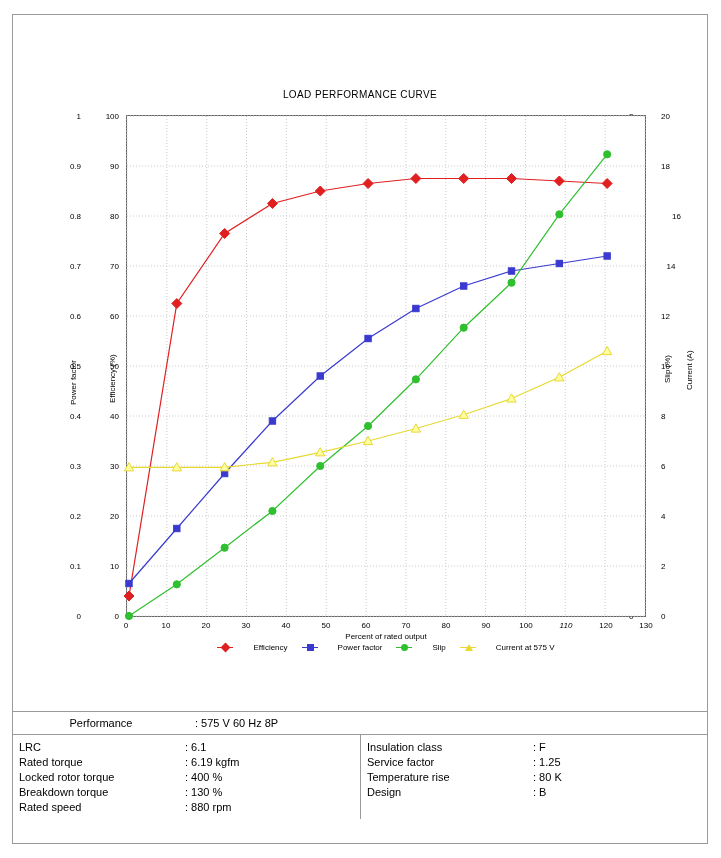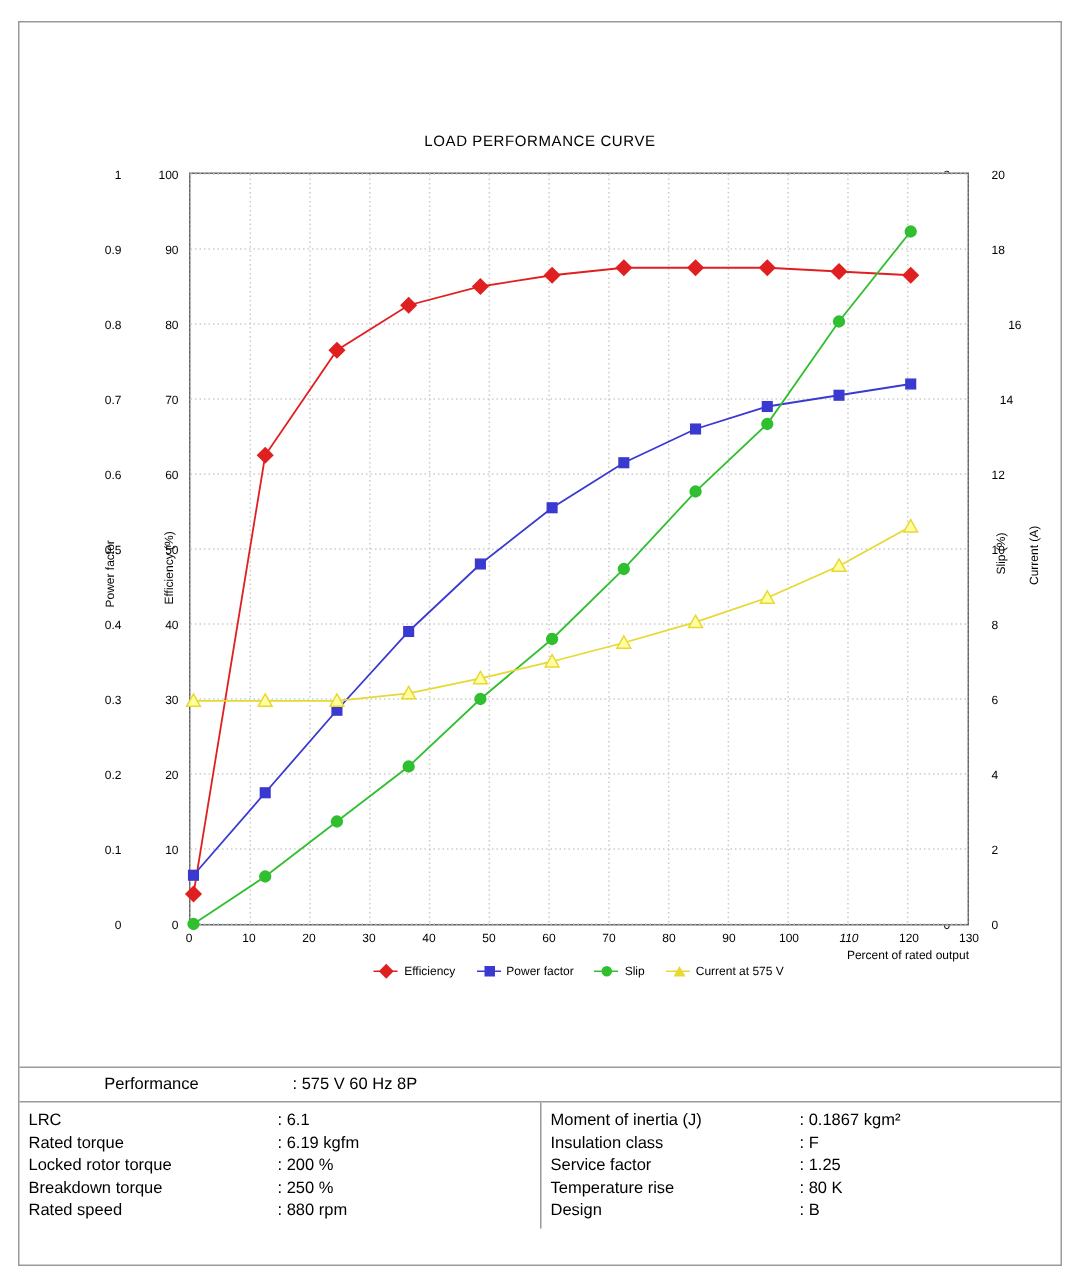--- a/index.html
+++ b/index.html
@@ -8,21 +8,21 @@
   .frame{position:absolute;left:12px;top:14px;width:696px;height:830px;border:1px solid #9a9a9a;box-sizing:border-box;}
   .chart-area{position:absolute;left:13px;top:15px;width:694px;height:695px;box-sizing:border-box;}
   .chart-title{position:absolute;left:0;top:74px;width:694px;text-align:center;font-size:10px;letter-spacing:.4px;}
   .plot{position:absolute;left:113px;top:100px;width:520px;height:502px;border:1px solid #666;box-sizing:border-box;background:#fff;}
   svg.series{position:absolute;left:0;top:0;overflow:visible;}
   .tick{position:absolute;font-size:8px;color:#000;text-align:right;}
   .tick-b{position:absolute;font-size:8px;color:#000;text-align:center;}
   .axis-title{position:absolute;font-size:8px;white-space:nowrap;transform-origin:0 0;}
   .xtitle{position:absolute;font-size:8px;width:520px;text-align:center;}
   .legend{position:absolute;left:113px;top:628px;width:520px;display:flex;justify-content:center;align-items:center;gap:14px;font-size:8px;}
-  .legend-item{display:flex;align-items:center;gap:4px;}
+  .legend-item{display:flex;align-items:center;gap:20px;}
   .legend-line{width:16px;height:1px;position:relative;}
   .legend-line i{position:absolute;left:5px;top:-3px;width:7px;height:7px;display:block;}
   .tbl{position:absolute;left:13px;top:711px;width:694px;box-sizing:border-box;font-size:11px;}
   .tbl .row{display:flex;border-top:1px solid #9a9a9a;}
   .perf-row{height:22px;align-items:center;}
   .cell{padding:0 6px;box-sizing:border-box;}
   .specs{display:flex;border-top:1px solid #9a9a9a;}
   .specs .col{width:50%;box-sizing:border-box;}
   .specs .col:last-child{border-left:1px solid #9a9a9a;}
   .spec-row{display:flex;height:15px;align-items:center;}
@@ -99,21 +99,21 @@
     <div class="tick-b" style="left:303px;top:606px;width:20px;">50</div>
     <div class="tick-b" style="left:343px;top:606px;width:20px;">60</div>
     <div class="tick-b" style="left:383px;top:606px;width:20px;">70</div>
     <div class="tick-b" style="left:423px;top:606px;width:20px;">80</div>
     <div class="tick-b" style="left:463px;top:606px;width:20px;">90</div>
     <div class="tick-b" style="left:503px;top:606px;width:20px;">100</div>
     <div class="tick-b" style="left:543px;top:606px;width:20px;font-style:italic;">110</div>
     <div class="tick-b" style="left:583px;top:606px;width:20px;">120</div>
     <div class="tick-b" style="left:623px;top:606px;width:20px;">130</div>
 
-    <div class="xtitle" style="left:113px;top:617px;text-align:right;">Percent of rated output</div>
+    <div class="xtitle" style="left:113px;top:617px;">Percent of rated output</div>
 
     <div class="plot">
       <svg class="series" id="plot-svg" width="518" height="500" viewBox="0 0 518 500">
           <line x1="0" x2="0" y1="0" y2="500" stroke="#cccccc" stroke-width="1" stroke-dasharray="1,2"></line>
           <line x1="39.84615384615385" x2="39.84615384615385" y1="0" y2="500" stroke="#cccccc" stroke-width="1" stroke-dasharray="1,2"></line>
           <line x1="79.6923076923077" x2="79.6923076923077" y1="0" y2="500" stroke="#cccccc" stroke-width="1" stroke-dasharray="1,2"></line>
           <line x1="119.53846153846155" x2="119.53846153846155" y1="0" y2="500" stroke="#cccccc" stroke-width="1" stroke-dasharray="1,2"></line>
           <line x1="159.3846153846154" x2="159.3846153846154" y1="0" y2="500" stroke="#cccccc" stroke-width="1" stroke-dasharray="1,2"></line>
           <line x1="199.23076923076925" x2="199.23076923076925" y1="0" y2="500" stroke="#cccccc" stroke-width="1" stroke-dasharray="1,2"></line>
           <line x1="239.0769230769231" x2="239.0769230769231" y1="0" y2="500" stroke="#cccccc" stroke-width="1" stroke-dasharray="1,2"></line>
@@ -224,37 +224,33 @@
         <div class="spec-row">
             <div class="spec-label">LRC</div>
             <div class="spec-val">: 6.1</div>
           </div>
         <div class="spec-row">
             <div class="spec-label">Rated torque</div>
             <div class="spec-val">: 6.19 kgfm</div>
           </div>
         <div class="spec-row">
             <div class="spec-label">Locked rotor torque</div>
-            <div class="spec-val">: 200 %</div>
+            <div class="spec-val">: 400 %</div>
           </div>
         <div class="spec-row">
             <div class="spec-label">Breakdown torque</div>
-            <div class="spec-val">: 250 %</div>
+            <div class="spec-val">: 130 %</div>
           </div>
         <div class="spec-row">
             <div class="spec-label">Rated speed</div>
             <div class="spec-val">: 880 rpm</div>
           </div>
       </div>
       <div class="col" style="padding:4px 0 5px 0;">
         <div class="spec-row">
-            <div class="spec-label">Moment of inertia (J)</div>
-            <div class="spec-val">: 0.1867 kgm²</div>
-          </div>
-        <div class="spec-row">
             <div class="spec-label">Insulation class</div>
             <div class="spec-val">: F</div>
           </div>
         <div class="spec-row">
             <div class="spec-label">Service factor</div>
             <div class="spec-val">: 1.25</div>
           </div>
         <div class="spec-row">
             <div class="spec-label">Temperature rise</div>
             <div class="spec-val">: 80 K</div>

